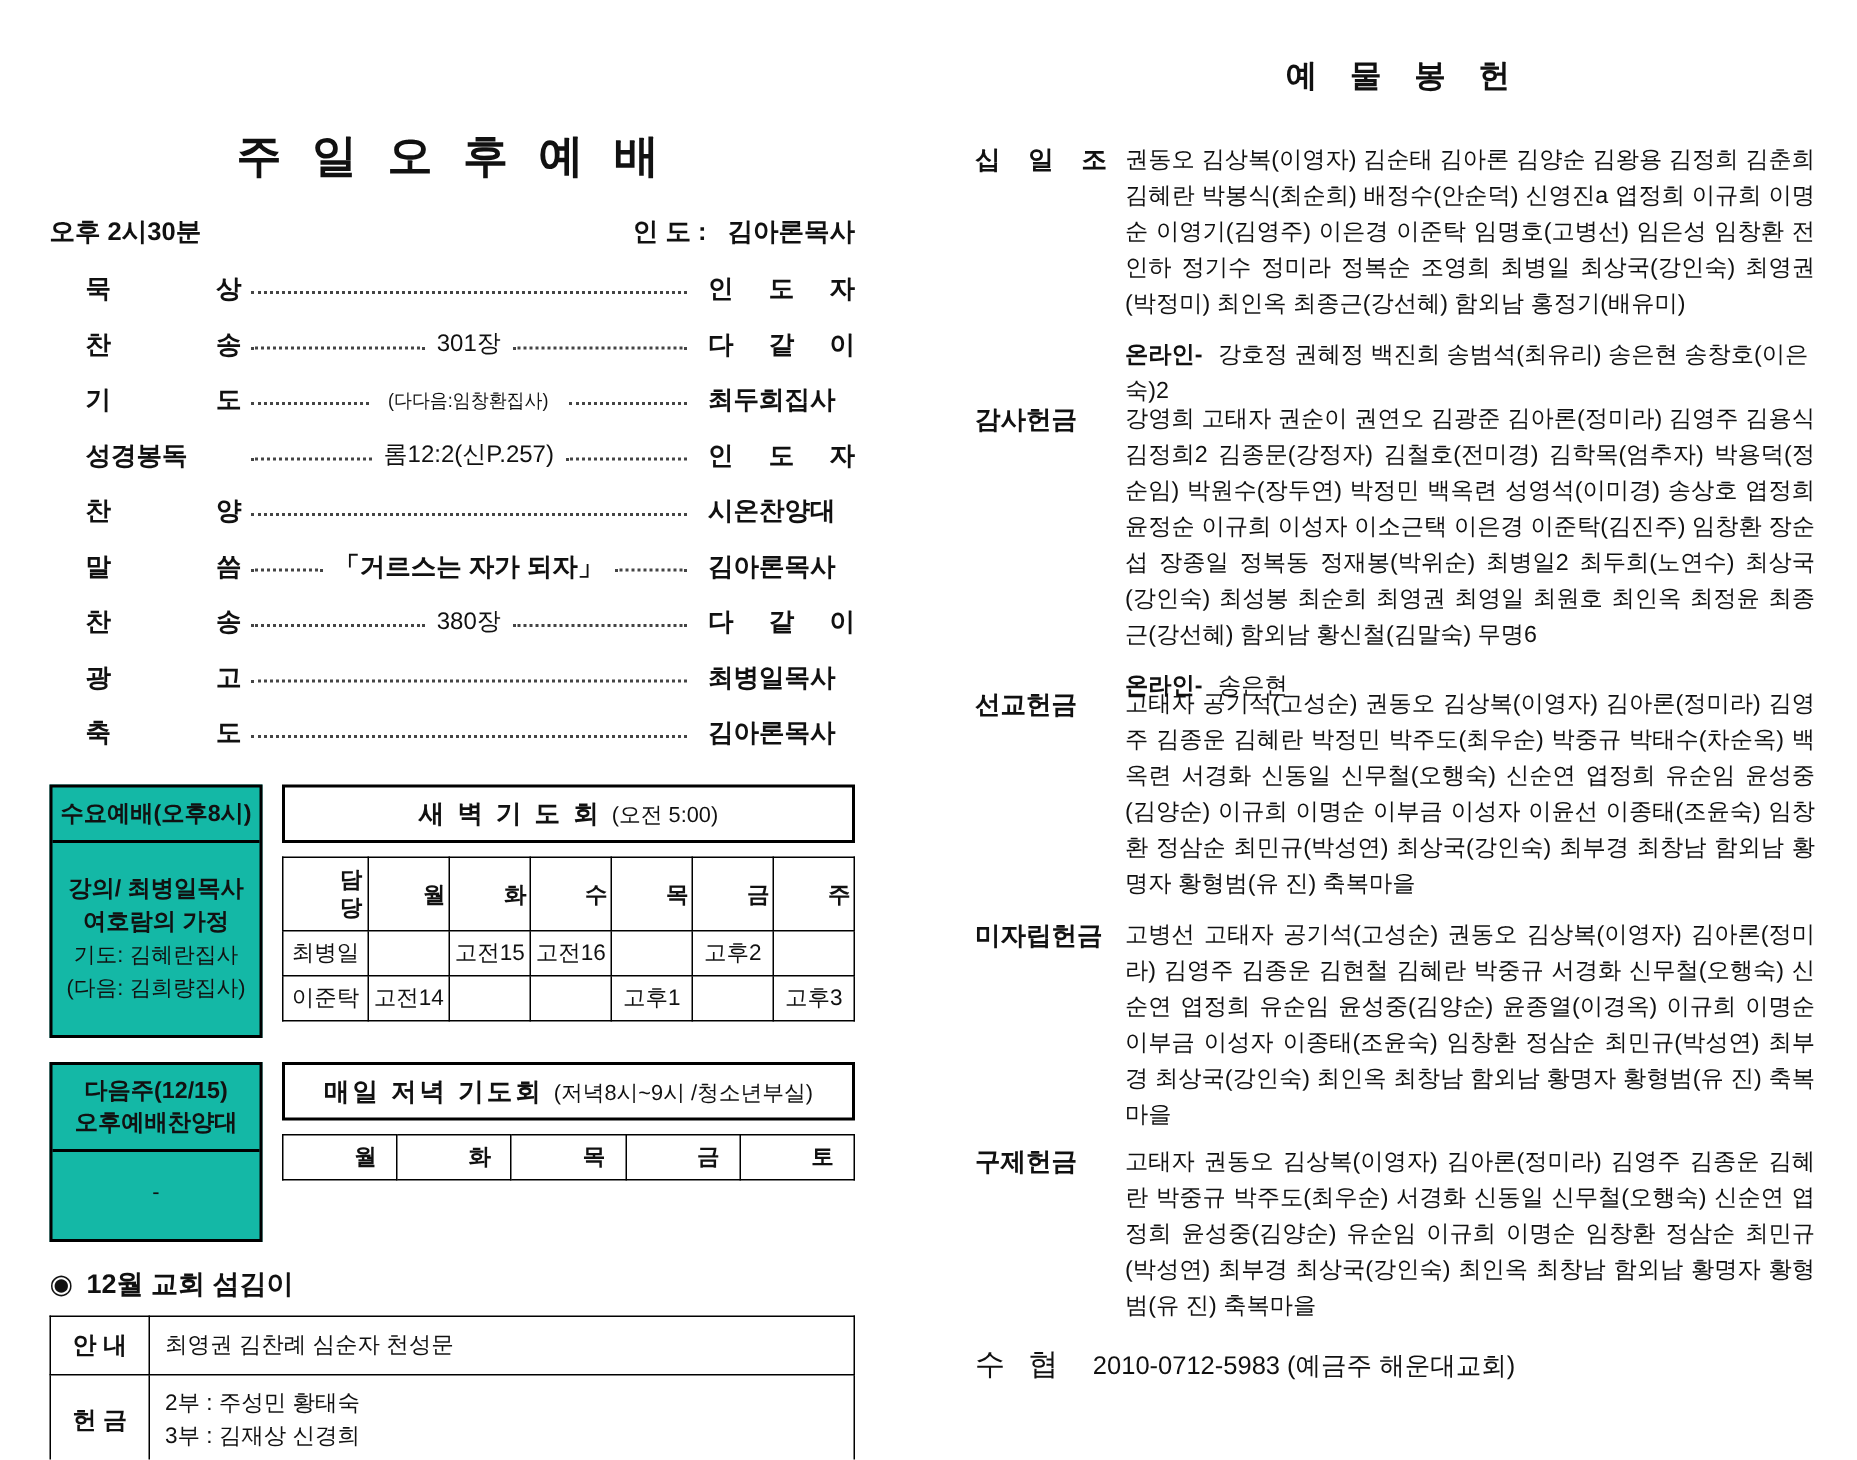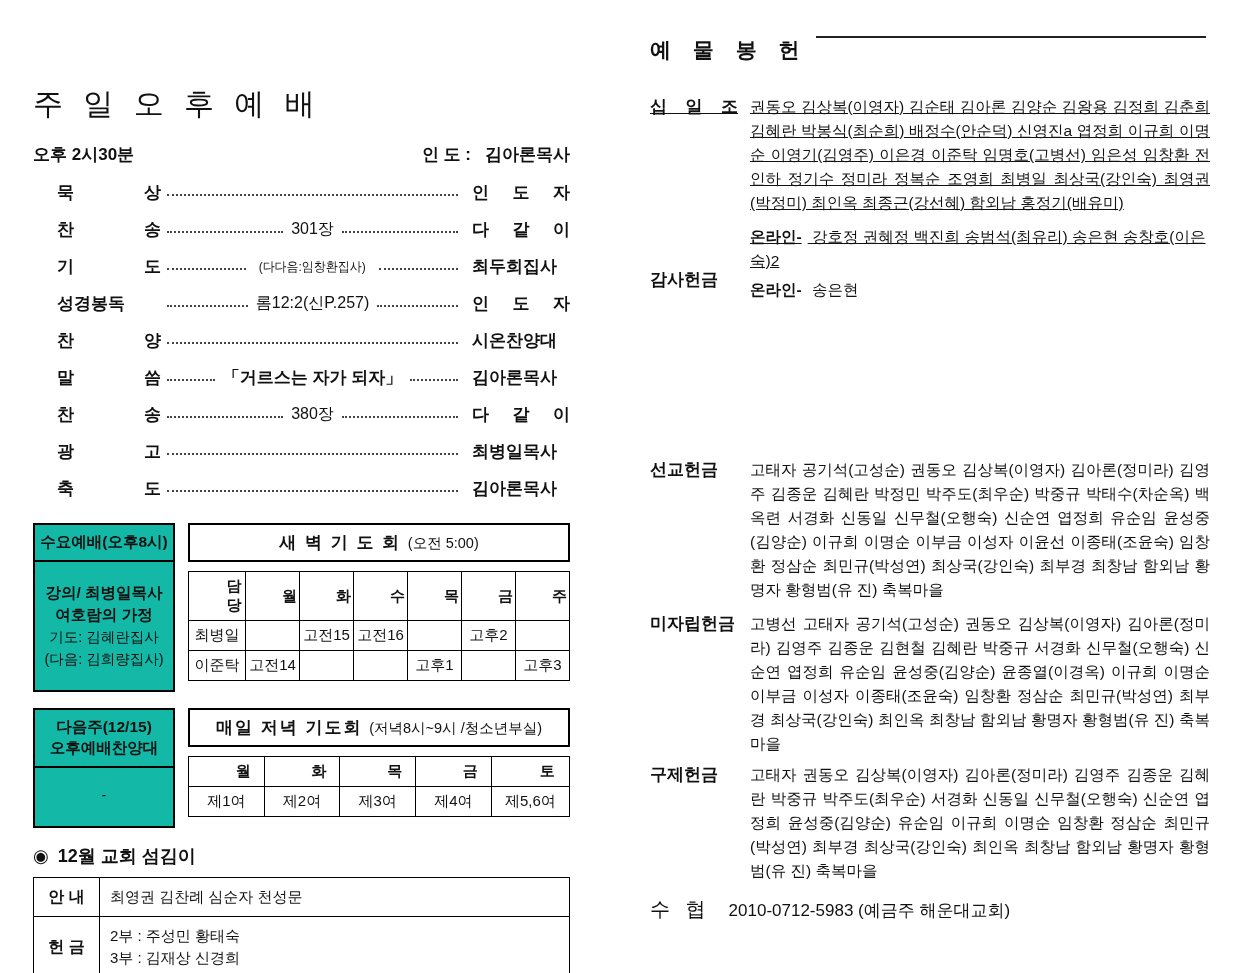--- a/index.html
+++ b/index.html
@@ -4,21 +4,21 @@
 <style>
   * { margin:0; padding:0; box-sizing:border-box; }
   html,body { width:1238px; height:973px; }
   body {
     position:relative; background:#ffffff; color:#111;
     font-family:"Liberation Sans","DejaVu Sans",sans-serif;
     overflow:hidden;
   }
   
   .left-col { position:absolute; left:33px; top:0; width:537px; }
-  .page-title { margin-top:84px; font-size:30px; font-weight:normal; letter-spacing:6px; }
+  .page-title { margin-top:84px; text-align:center; font-size:30px; font-weight:bold; letter-spacing:6px; }
   .time-row { margin-top:18px; display:flex; justify-content:space-between; align-items:baseline; font-size:17px; font-weight:bold; }
   .time-row .leader-pair { display:flex; gap:14px; }
   .order { margin-top:8px;margin-left:24px; }
   .o-row { display:flex; align-items:center; height:37px; font-size:17px; font-weight:bold; }
   .o-label { width:104px; text-align:justify; text-align-last:justify; flex-shrink:0; }
   .o-right { width:98px; margin-left:8px; text-align:justify; text-align-last:justify; flex-shrink:0; }
   .dots { flex:1; align-self:center; height:6px; border-bottom:2px dotted #444; margin:0 6px; min-width:12px; }
   .o-center { font-weight:normal; font-size:16px; white-space:nowrap; padding:0 2px; }
   .o-center:empty { display:none; }
   .o-center.small { font-size:13px; transform:scaleX(.92); }
@@ -35,21 +35,21 @@
   th,td { border:1.6px solid #000; text-align:center; font-size:15px; padding:5px 2px; height:29px; }
   th { font-weight:bold;padding-left:36px; }
   .serve-head { margin-top:16px; display:flex; align-items:center; gap:9px; font-size:18px; font-weight:bold; }
   .serve-table { margin-top:9px; }
   .serve-table td { height:auto; }
   .serve-table .lab { width:64px; font-weight:bold; font-size:16px; text-align:center; }
   .serve-table .val { text-align:left; padding:8px 10px; font-size:15px; line-height:22px; }
   .serve-table .val .line:empty { display:none; }
   
   .right-col { position:absolute; left:650px; top:0; width:560px; height:973px; }
-  .r-head { position:absolute; top:36px; left:0; right:4px; display:flex; align-items:flex-start; }
+  .r-head { position:absolute; top:36px; left:16px; right:4px; display:flex; align-items:center;flex-direction:column; }
   .r-title { font-size:21px; font-weight:bold; letter-spacing:8px; white-space:nowrap; }
   .r-line { flex:1; border-top:2px solid #222; margin-left:8px; }
   .section { position:absolute; left:0; width:560px; display:flex; align-items:flex-start; }
   .s-label { width:88px; flex-shrink:0; font-size:17px; font-weight:bold; text-align:justify; text-align-last:justify; line-height:24px; }
   .s-body { flex:1; margin-left:12px; }
   .s-text { font-size:15.5px; line-height:24px; text-align:justify; }
   .online { margin-top:10px; font-size:15.5px; line-height:24px; }
   .online .ol-label { font-weight:bold; margin-right:6px; }
   .account { position:absolute; top:896px; left:0; display:flex; align-items:baseline; gap:18px; }
   .account .acc-label { font-size:20px; font-weight:normal; letter-spacing:5px; }
@@ -201,27 +201,20 @@
       </div>
       <table>
         <tbody>
             <tr>
           <th>월</th>
           <th>화</th>
           <th>목</th>
           <th>금</th>
           <th>토</th>
         </tr>
-        <tr>
-          <td>제1여</td>
-          <td>제2여</td>
-          <td>제3여</td>
-          <td>제4여</td>
-          <td>제5,6여</td>
-        </tr>
       </tbody>
         </table>
     </div>
   </div>
 
   <div class="serve-head">
     <span>◉</span>
     <span>12월 교회 섬김이</span>
   </div>
 
@@ -256,34 +249,35 @@
     </table>
 </div>
 
 <div class="right-col">
 
   <div class="r-head">
     <span class="r-title">예 물 봉 헌</span>
     <span class="r-line"></span>
   </div>
 
-  <div class="section" style="top:95px;text-decoration:underline;">
+  <div class="section" style="top:95px;">
     <span class="s-label">십 일 조</span>
     <div class="s-body">
       <div class="s-text">권동오 김상복(이영자) 김순태 김아론 김양순 김왕용 김정희 김춘희 김혜란 박봉식(최순희) 배정수(안순덕) 신영진a 엽정희 이규희 이명순 이영기(김영주) 이은경 이준탁 임명호(고병선) 임은성 임창환 전인하 정기수 정미라 정복순 조영희 최병일 최상국(강인숙) 최영권(박정미) 최인옥 최종근(강선혜) 함외남 홍정기(배유미)</div>
       <div class="online">
         <span class="ol-label">온라인-</span>
         <span>강호정 권혜정 백진희 송범석(최유리) 송은현 송창호(이은숙)2</span>
       </div>
     </div>
   </div>
 
   <div class="section" style="top:268px;">
     <span class="s-label">감사헌금</span>
     <div class="s-body">
+      <div class="s-text">강영희 고태자 권순이 권연오 김광준 김아론(정미라) 김영주 김용식 김정희2 김종문(강정자) 김철호(전미경) 김학목(엄추자) 박용덕(정순임) 박원수(장두연) 박정민 백옥련 성영석(이미경) 송상호 엽정희 윤정순 이규희 이성자 이소근택 이은경 이준탁(김진주) 임창환 장순섭 장종일 정복동 정재봉(박위순) 최병일2 최두희(노연수) 최상국(강인숙) 최성봉 최순희 최영권 최영일 최원호 최인옥 최정윤 최종근(강선혜) 함외남 황신철(김말숙) 무명6</div>
       <div class="online">
         <span class="ol-label">온라인-</span>
         <span>송은현</span>
       </div>
     </div>
   </div>
 
   <div class="section" style="top:458px;">
     <span class="s-label">선교헌금</span>
     <div class="s-body">

